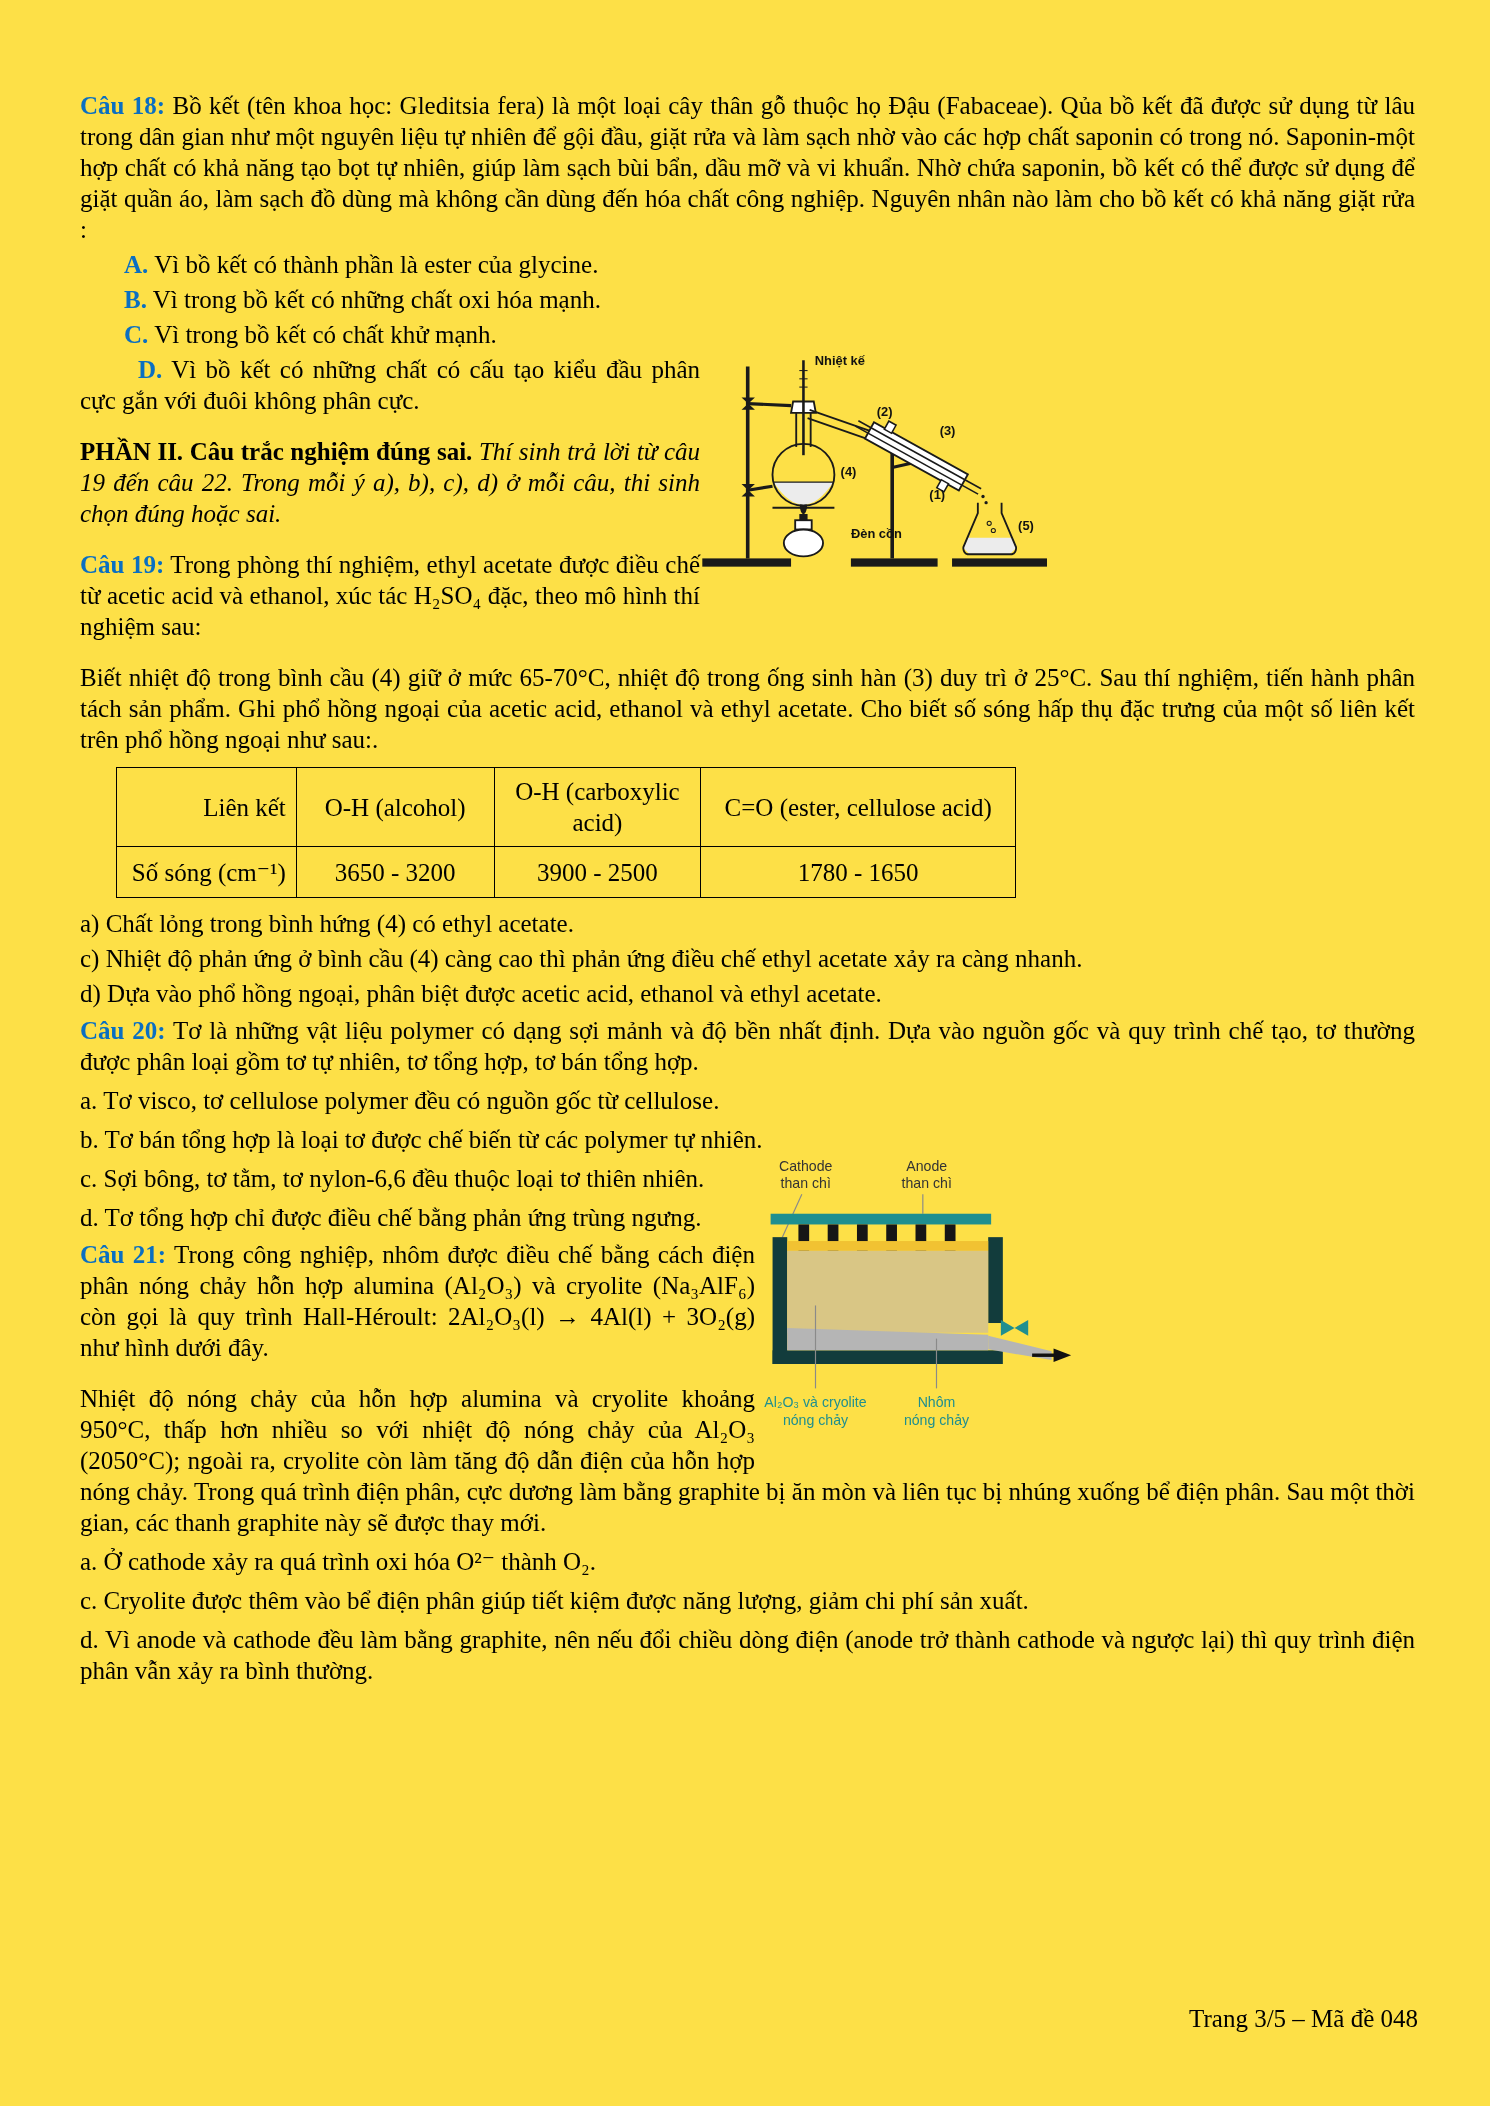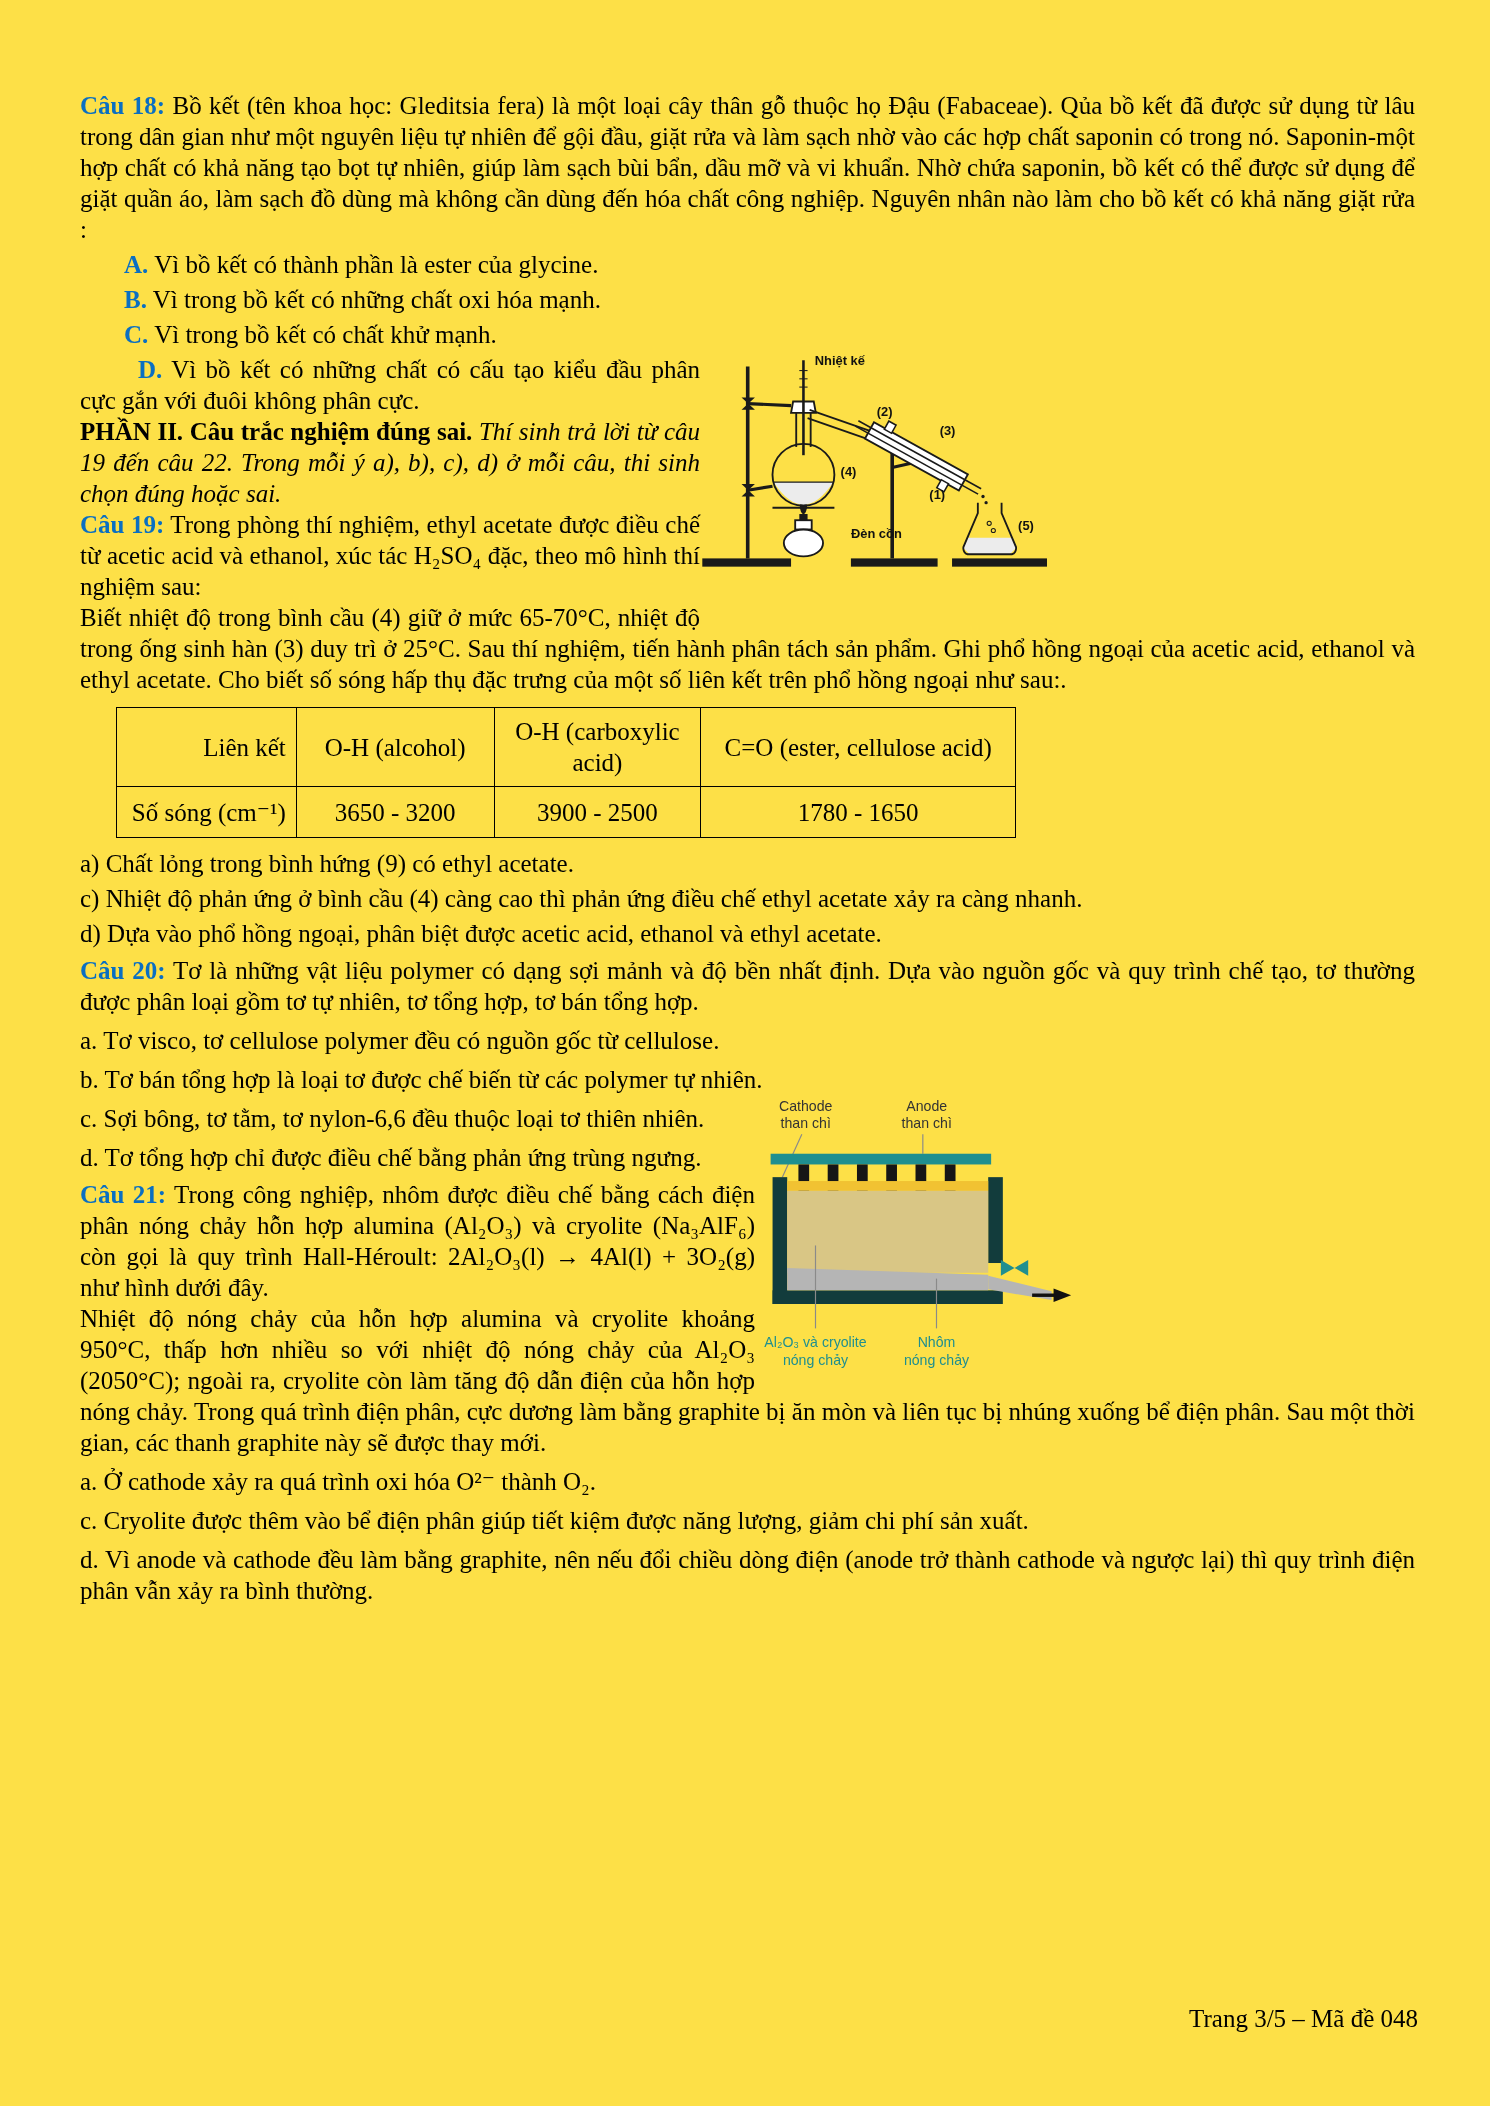--- a/index.html
+++ b/index.html
@@ -8,21 +8,21 @@
     width:1490px;height:2106px;
     background:#fde047;
     font-family:"Liberation Serif","DejaVu Serif",serif;
     font-size:25px;line-height:31px;color:#000;
     padding:84px 75px 0 80px;
     box-sizing:border-box;
     overflow:hidden;
     margin:0 auto;
   }
   p{margin:0;}
-  .para{text-align:justify;}
+  .para{text-align:justify;margin-top:20px;}
   .q-para{margin-top:6px;text-align:justify;}
   .qlabel{color:var(--accent-blue);font-weight:bold;}
   .plabel{font-weight:bold;}
   .ital{font-style:italic;}
   .qletter{color:var(--accent-blue);font-weight:bold;}
   .option{margin-top:4px;text-align:justify;text-indent:44px;}
   .option-d{text-indent:58px;}
   .item{margin-top:4px;text-align:justify;}
   .item2{margin-top:8px;text-align:justify;}
   .fig-float{float:right;}
@@ -166,21 +166,21 @@
     </tr>
     <tr>
       <td class="first">Số sóng (cm⁻¹)</td>
       <td>3650 - 3200</td>
       <td>3900 - 2500</td>
       <td>1780 - 1650</td>
     </tr>
   </tbody>
     </table>
 
-  <p class="item">a) Chất lỏng trong bình hứng (9) có ethyl acetate.</p>
+  <p class="item">a) Chất lỏng trong bình hứng (4) có ethyl acetate.</p>
   <p class="item">c) Nhiệt độ phản ứng ở bình cầu (4) càng cao thì phản ứng điều chế ethyl acetate xảy ra càng nhanh.</p>
   <p class="item">d) Dựa vào phổ hồng ngoại, phân biệt được acetic acid, ethanol và ethyl acetate.</p>
 
   <p class="para q-para"><b class="qlabel">Câu 20:</b> <span>Tơ là những vật liệu polymer có dạng sợi mảnh và độ bền nhất định. Dựa vào nguồn gốc và quy trình chế tạo, tơ thường được phân loại gồm tơ tự nhiên, tơ tổng hợp, tơ bán tổng hợp.</span></p>
 
   <p class="item2">a. Tơ visco, tơ cellulose polymer đều có nguồn gốc từ cellulose.</p>
   <p class="item2">b. Tơ bán tổng hợp là loại tơ được chế biến từ các polymer tự nhiên.</p>
 
   <div class="fig-float fig2">
     <svg viewBox="0 0 330 300" width="322" height="293">

